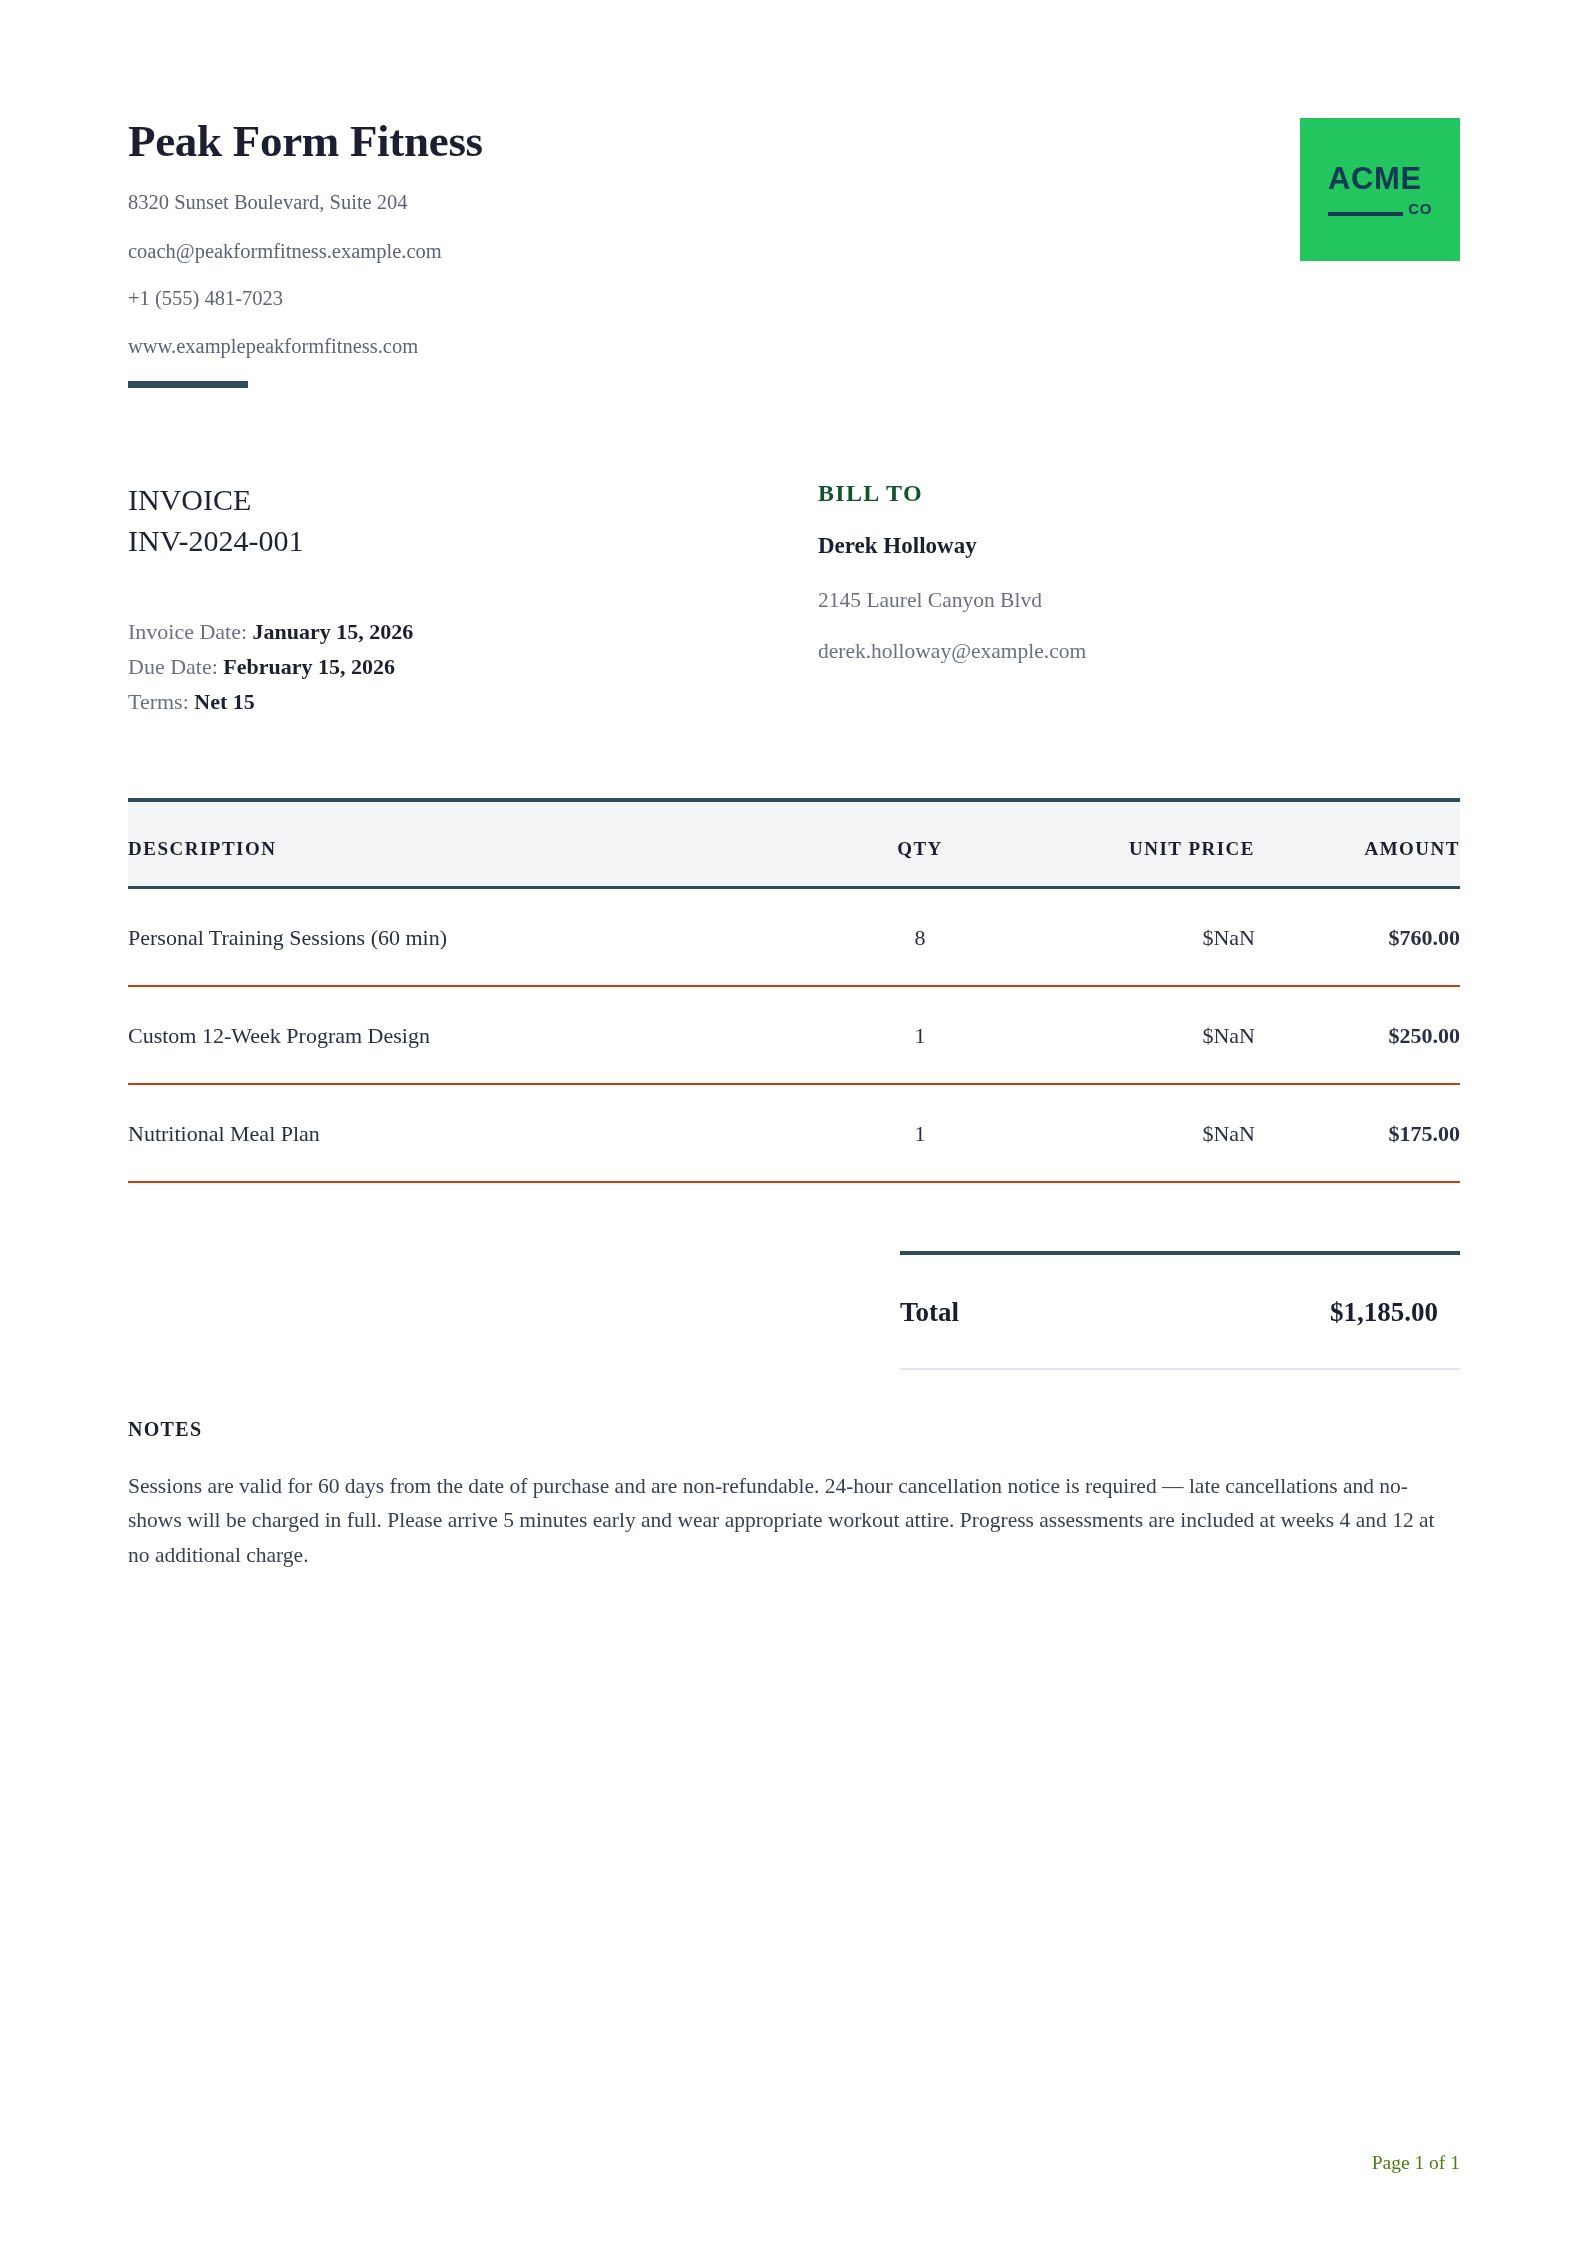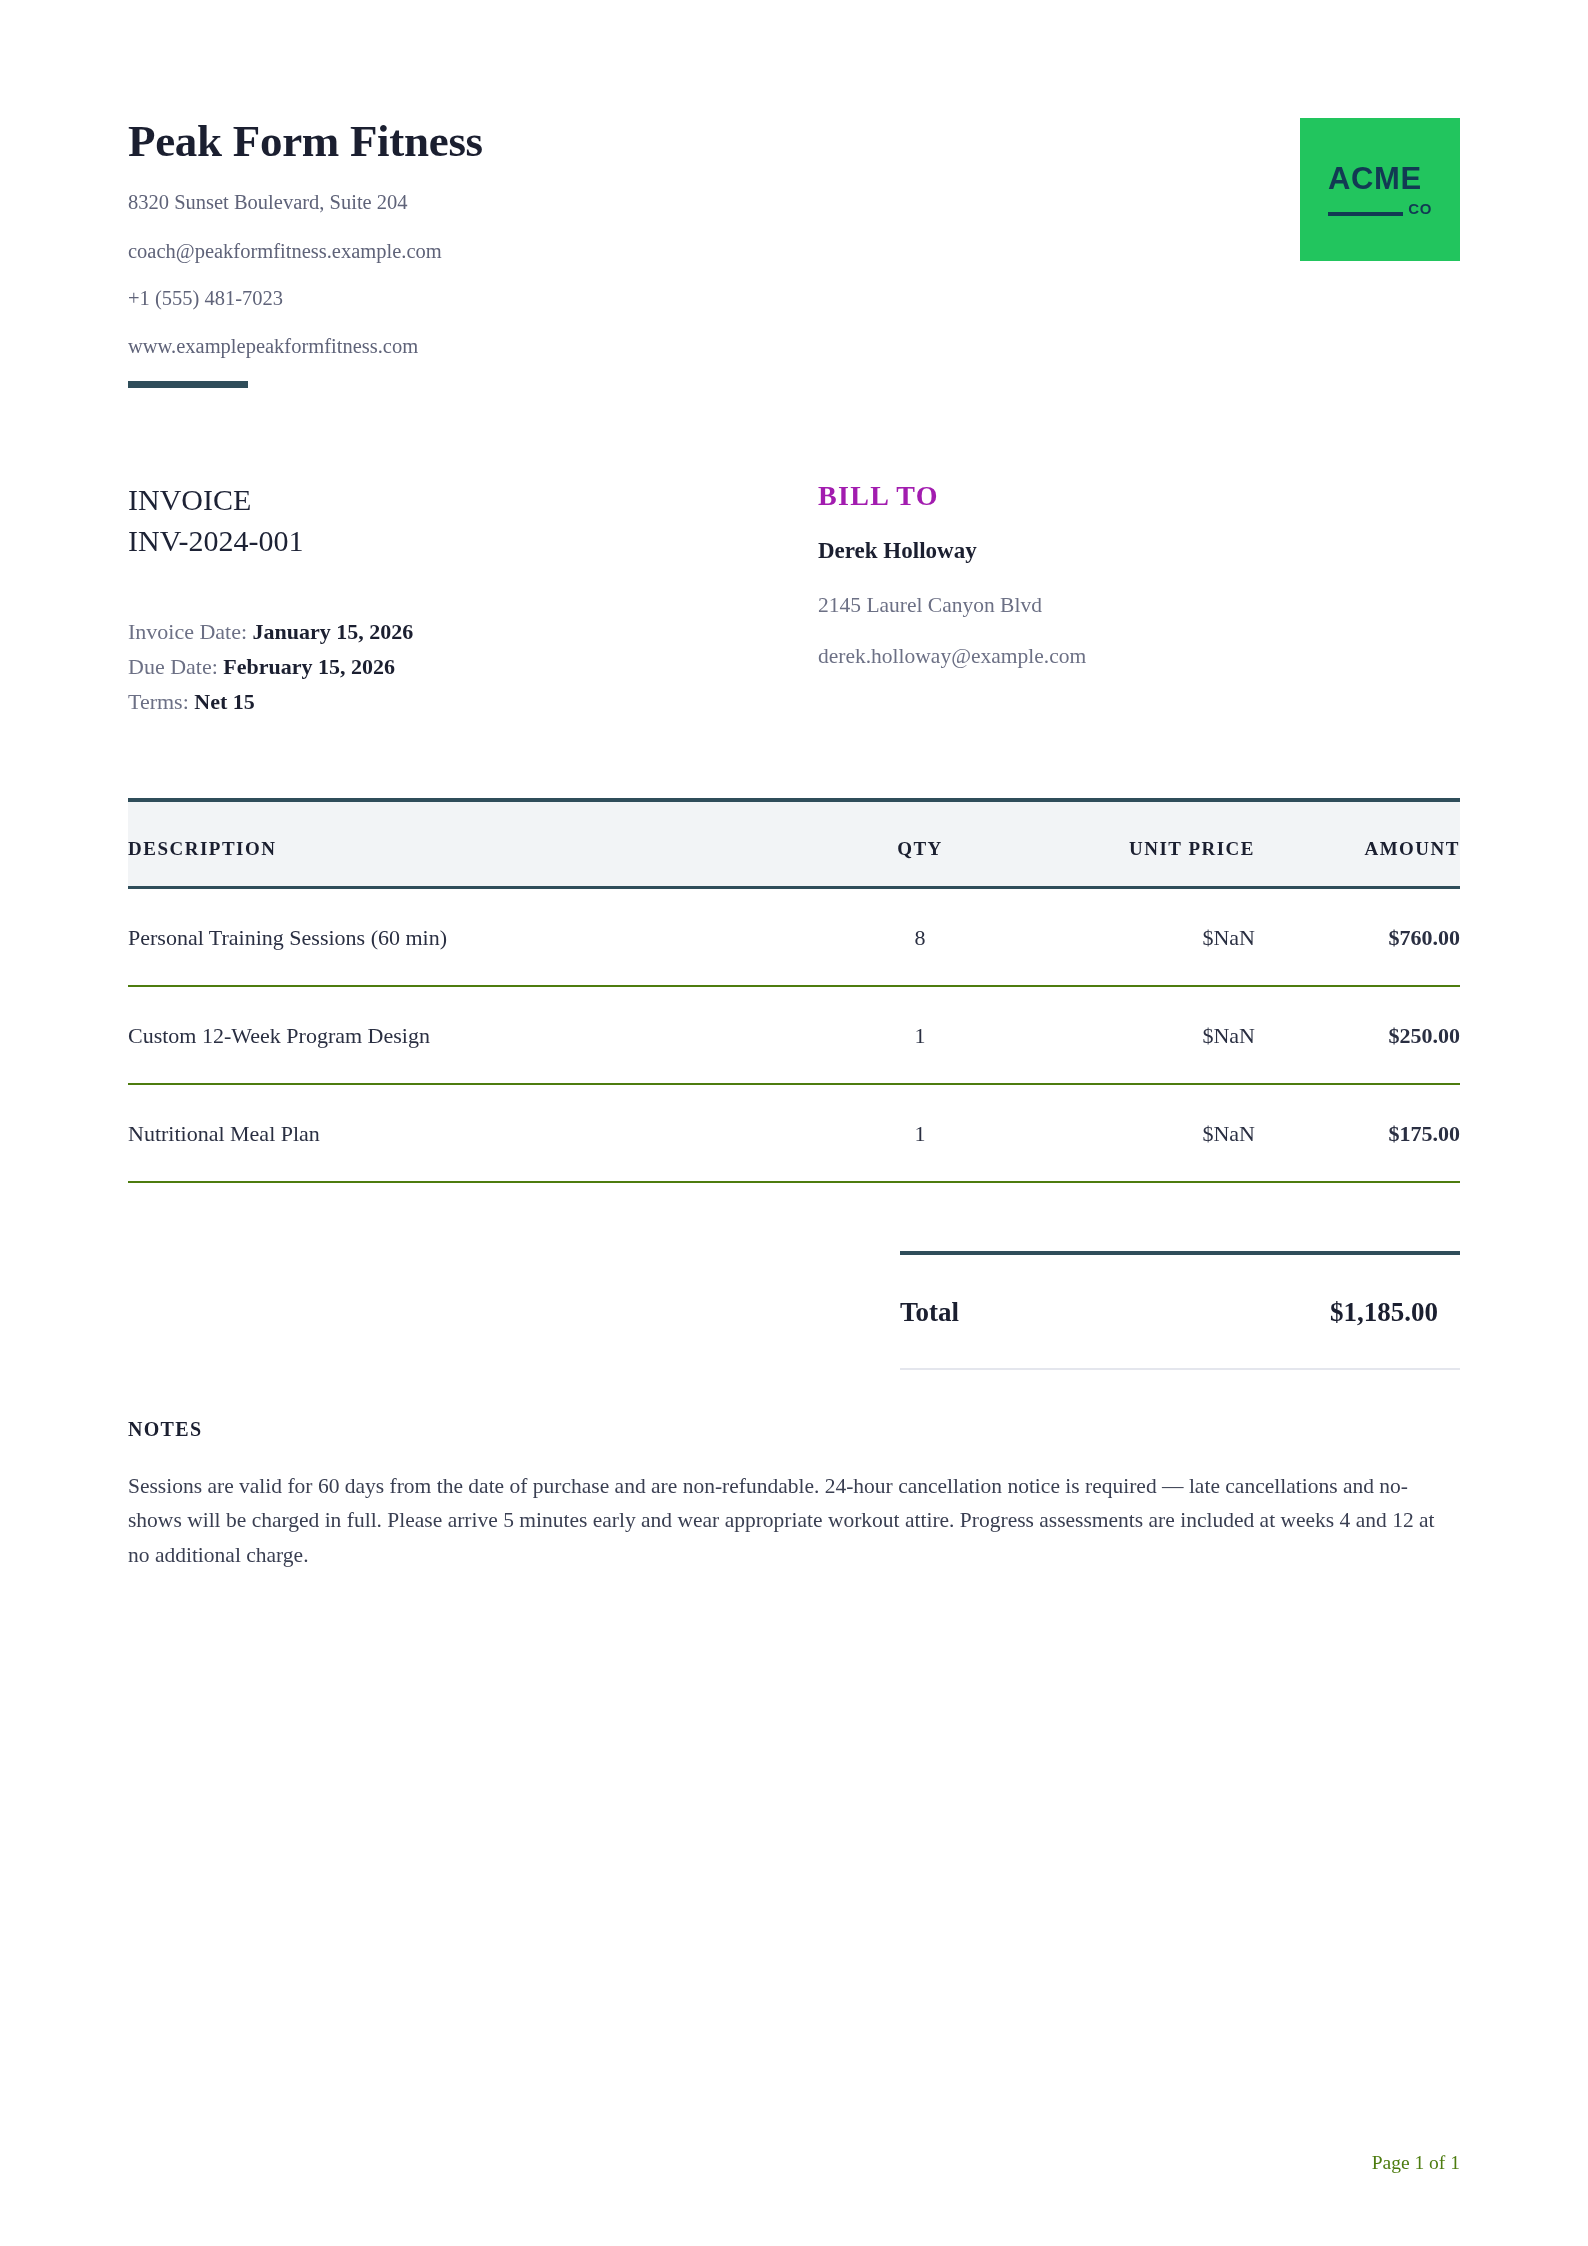--- a/index.html
+++ b/index.html
@@ -111,24 +111,24 @@
     font-size: 22px;
     color: #6c7085;
     line-height: 1.6;
   }
   .meta-row b {
     color: #1b1f30;
     font-weight: bold;
   }
 
   .billto-label {
-    font-size: 28px;
+    font-size: 24px;
     font-weight: bold;
     letter-spacing: 1.3px;
-    color: #a21caf;
+    color: #14532d;
     margin-bottom: 26px;
   }
   .bill-name {
     font-size: 23px;
     font-weight: bold;
     color: #1b1f30;
     margin-bottom: 26px;
   }
   .bill-line {
     font-size: 21.5px;
@@ -163,21 +163,21 @@
   }
   th.c-desc, td.c-desc { text-align: left; padding-left: 22px; }
   th.c-qty,  td.c-qty  { text-align: center; width: 170px; }
   th.c-unit, td.c-unit { text-align: right; width: 250px; }
   th.c-amt,  td.c-amt  { text-align: right; width: 205px; padding-right: 22px; }
 
   table.items td {
     font-size: 22px;
     color: #2a2f42;
     padding: 36px 0 34px 0;
-    border-bottom: 2px solid #4d7c0f;
+    border-bottom: 2px solid #c2410c;
   }
   td.c-qty, td.c-unit { color: #5f6379; }
   td.c-amt {
     font-weight: bold;
     color: #1b1f30;
   }
 
   
   .totals-wrap {
     display: flex;

